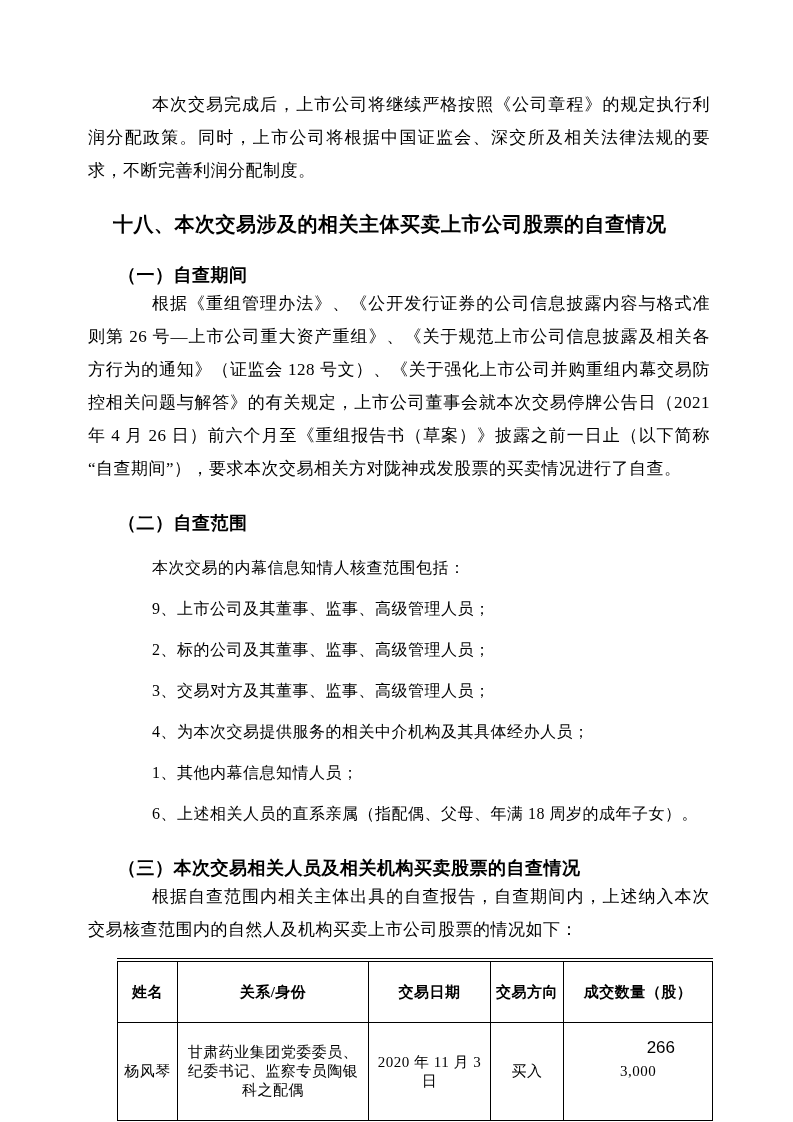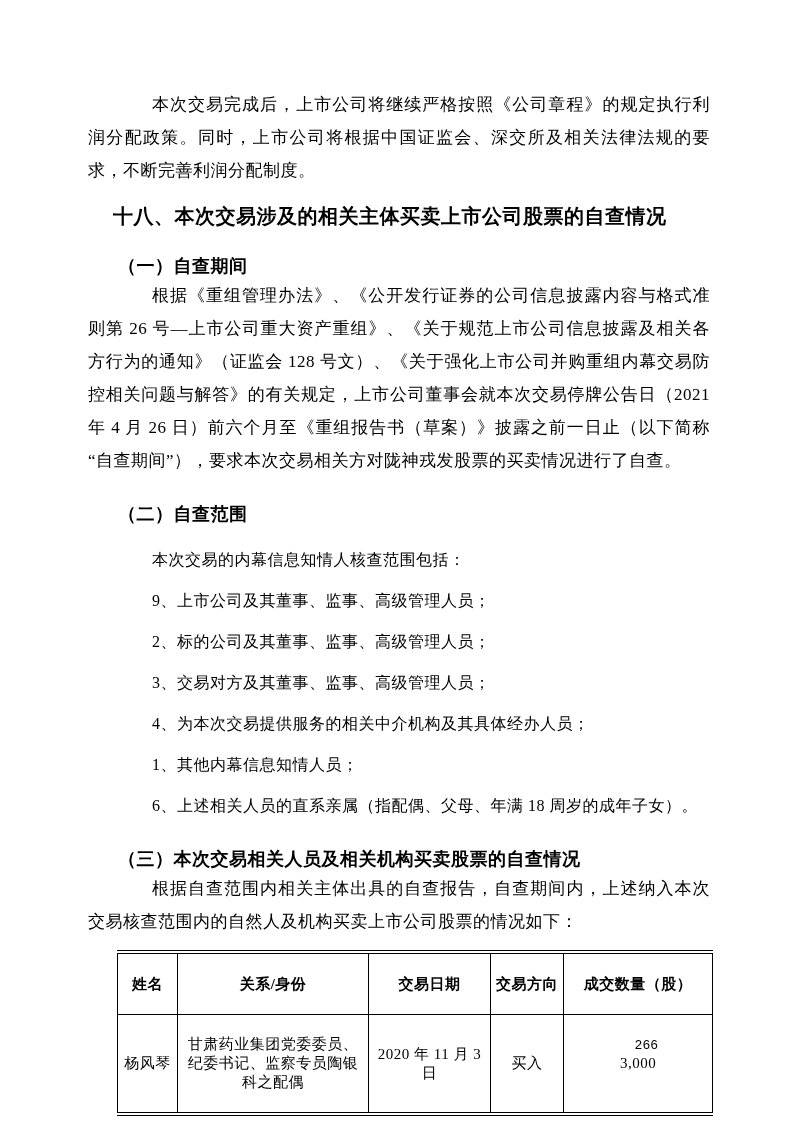--- a/index.html
+++ b/index.html
@@ -16,30 +16,30 @@
   }
   p.body-par{
     margin:0;
     font-size:17px;
     line-height:33px;
     text-align:justify;
     text-indent:64px;
     letter-spacing:0.5px;
   }
   .h-main{
-    margin:16px 0 0 25px;
+    margin:24px 0 0 25px;
     font-family:"Liberation Sans","DejaVu Sans",sans-serif;
     font-weight:bold;
     font-size:20px;
     line-height:26px;
     letter-spacing:0.5px;
   }
   .h-sub{
     margin:26px 0 0 30px;
-    font-family:Liberation Mono, monospace;
+    font-family:Liberation Sans, sans-serif;
     font-weight:bold;
     font-size:18px;
     line-height:24px;
     letter-spacing:0.5px;
   }
   .par-gap{margin-top:24px;}
   .list-par{
     margin:8px 0 0 0;
     font-size:16px;
     line-height:33px;
@@ -68,23 +68,23 @@
   table.check-table th{
     font-weight:bold;
     height:20px;
   }
   table.check-table td{
     height:40px;
   }
   .page-number{
     position:absolute;
     top:1038px;
-    right:135px;
-    font-size:13px;
-    font-family:Liberation Mono, monospace;
+    right:118px;
+    font-size:17px;
+    font-family:Liberation Sans, sans-serif;
   }
 </style>
 </head>
 <body>
 
 <div class="page">
 
   <p class="body-par">本次交易完成后，上市公司将继续严格按照《公司章程》的规定执行利润分配政策。同时，上市公司将根据中国证监会、深交所及相关法律法规的要求，不断完善利润分配制度。</p>
 
   <div class="h-main">十八、本次交易涉及的相关主体买卖上市公司股票的自查情况</div>

